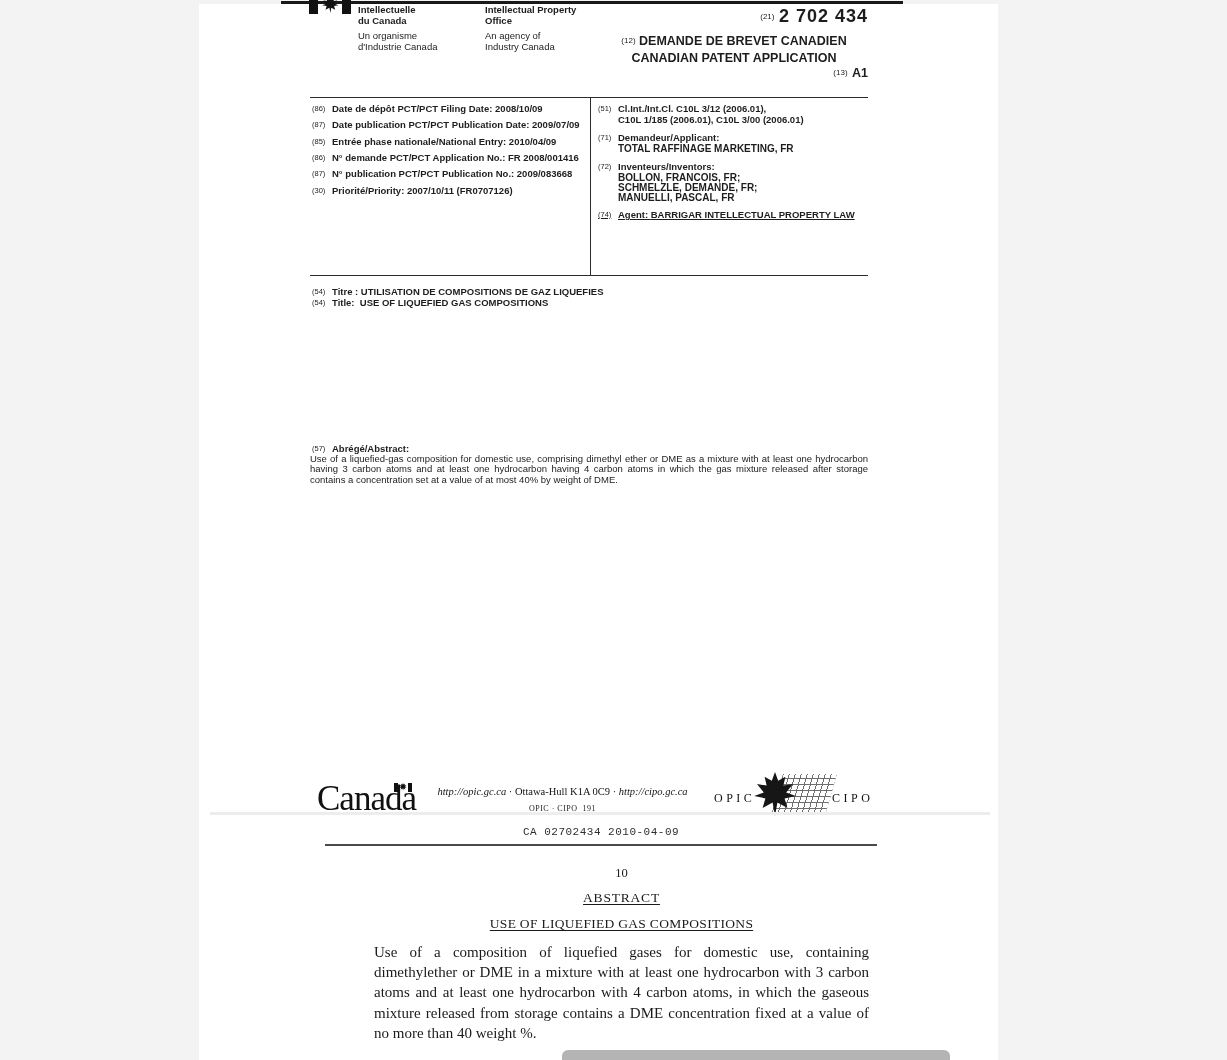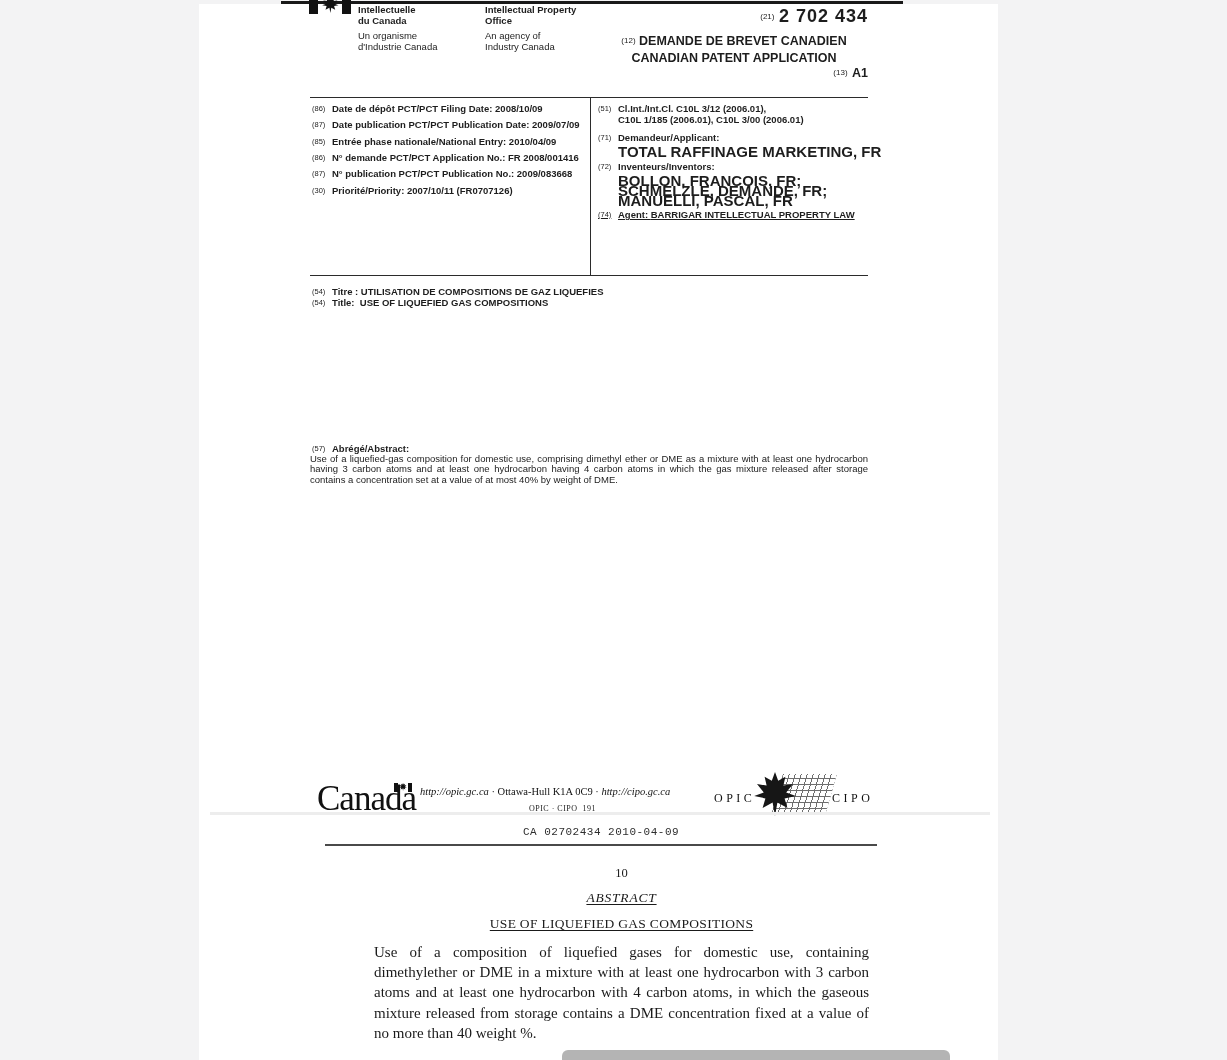--- a/index.html
+++ b/index.html
@@ -20,47 +20,47 @@
   .kind-block{left:700px;top:63px;width:168px;text-align:right;}
   .kind-code{font-size:8px;vertical-align:2px;}
   .kind-val{font-size:12.5px;font-weight:700;}
 
   
   .rule-h{height:1px;background:#2b2b2b;}
   .rule-v{width:1px;background:#2b2b2b;}
   .bib-row{display:flex;white-space:nowrap;font-size:9.5px;font-weight:600;}
   .bib-code{font-size:7.5px;font-weight:400;width:20px;flex:none;padding-top:1px;}
   .bib-text{white-space:pre-wrap;}
-  .bib-sub{font-size:15px;font-weight:600;white-space:nowrap;}
+  .bib-sub{font-size:10px;font-weight:600;white-space:nowrap;}
   .ipc-class{font-weight:700;}
 
   
   .abstract-para{width:558px;font-size:9.5px;line-height:10.4px;text-align:justify;font-weight:400;color:#222;}
 
   
   .serif{font-family:"Liberation Serif",serif;}
   .wordmark{font-size:35px;letter-spacing:-1px;color:#111;}
-  .foot-center{width:285px;text-align:left;font-size:10.5px;color:#111;}
+  .foot-center{width:285px;text-align:center;font-size:10.5px;color:#111;}
   .foot-url{font-style:italic;}
   .foot-docline{width:285px;text-align:center;font-size:8px;letter-spacing:0.5px;white-space:pre-wrap;color:#222;}
   .opic-label{font-size:12px;letter-spacing:3.5px;color:#111;text-align:right;}
   .logo-grid{left:777px;top:774px;width:54px;height:41px;transform:skewX(-16deg);
              background:repeating-linear-gradient(90deg,#4a4a4a 0 1px,transparent 1px 6px),
                         repeating-linear-gradient(0deg,#4a4a4a 0 1px,transparent 1px 6px);
              opacity:0.8;}
   .faint-band{left:210px;top:812px;width:780px;height:3px;background:#ededed;}
 
   .stamp{left:325px;top:826px;width:552px;text-align:center;font-family:"Liberation Mono","DejaVu Sans Mono",monospace;
          font-size:11px;letter-spacing:0.5px;color:#2e2e2e;}
   .stamp-rule{left:325px;top:844px;width:552px;height:2px;background:#4a4a4a;}
 
   
   .doc-center{left:374px;width:495px;text-align:center;color:#1a1a1a;}
   .page-num{font-size:12.5px;}
-  .doc-heading{font-size:13.5px;letter-spacing:0.8px;text-decoration:underline;text-underline-offset:2px;font-style:italic;}
+  .doc-heading{font-size:13.5px;letter-spacing:0.8px;text-decoration:underline;text-underline-offset:2px;}
   .doc-subheading{font-size:13.5px;letter-spacing:0.3px;text-decoration:underline;text-underline-offset:2px;}
   .doc-para{left:374px;top:942px;width:495px;font-size:15px;line-height:20.2px;text-align:justify;color:#1a1a1a;}
 
   .bottom-bar{left:562px;top:1050px;width:388px;height:10px;background:#b4b4b4;border-radius:6px 6px 0 0;}
   svg{display:block;}
 </style>
 </head>
 <body>
 
 <div id="canvas">

